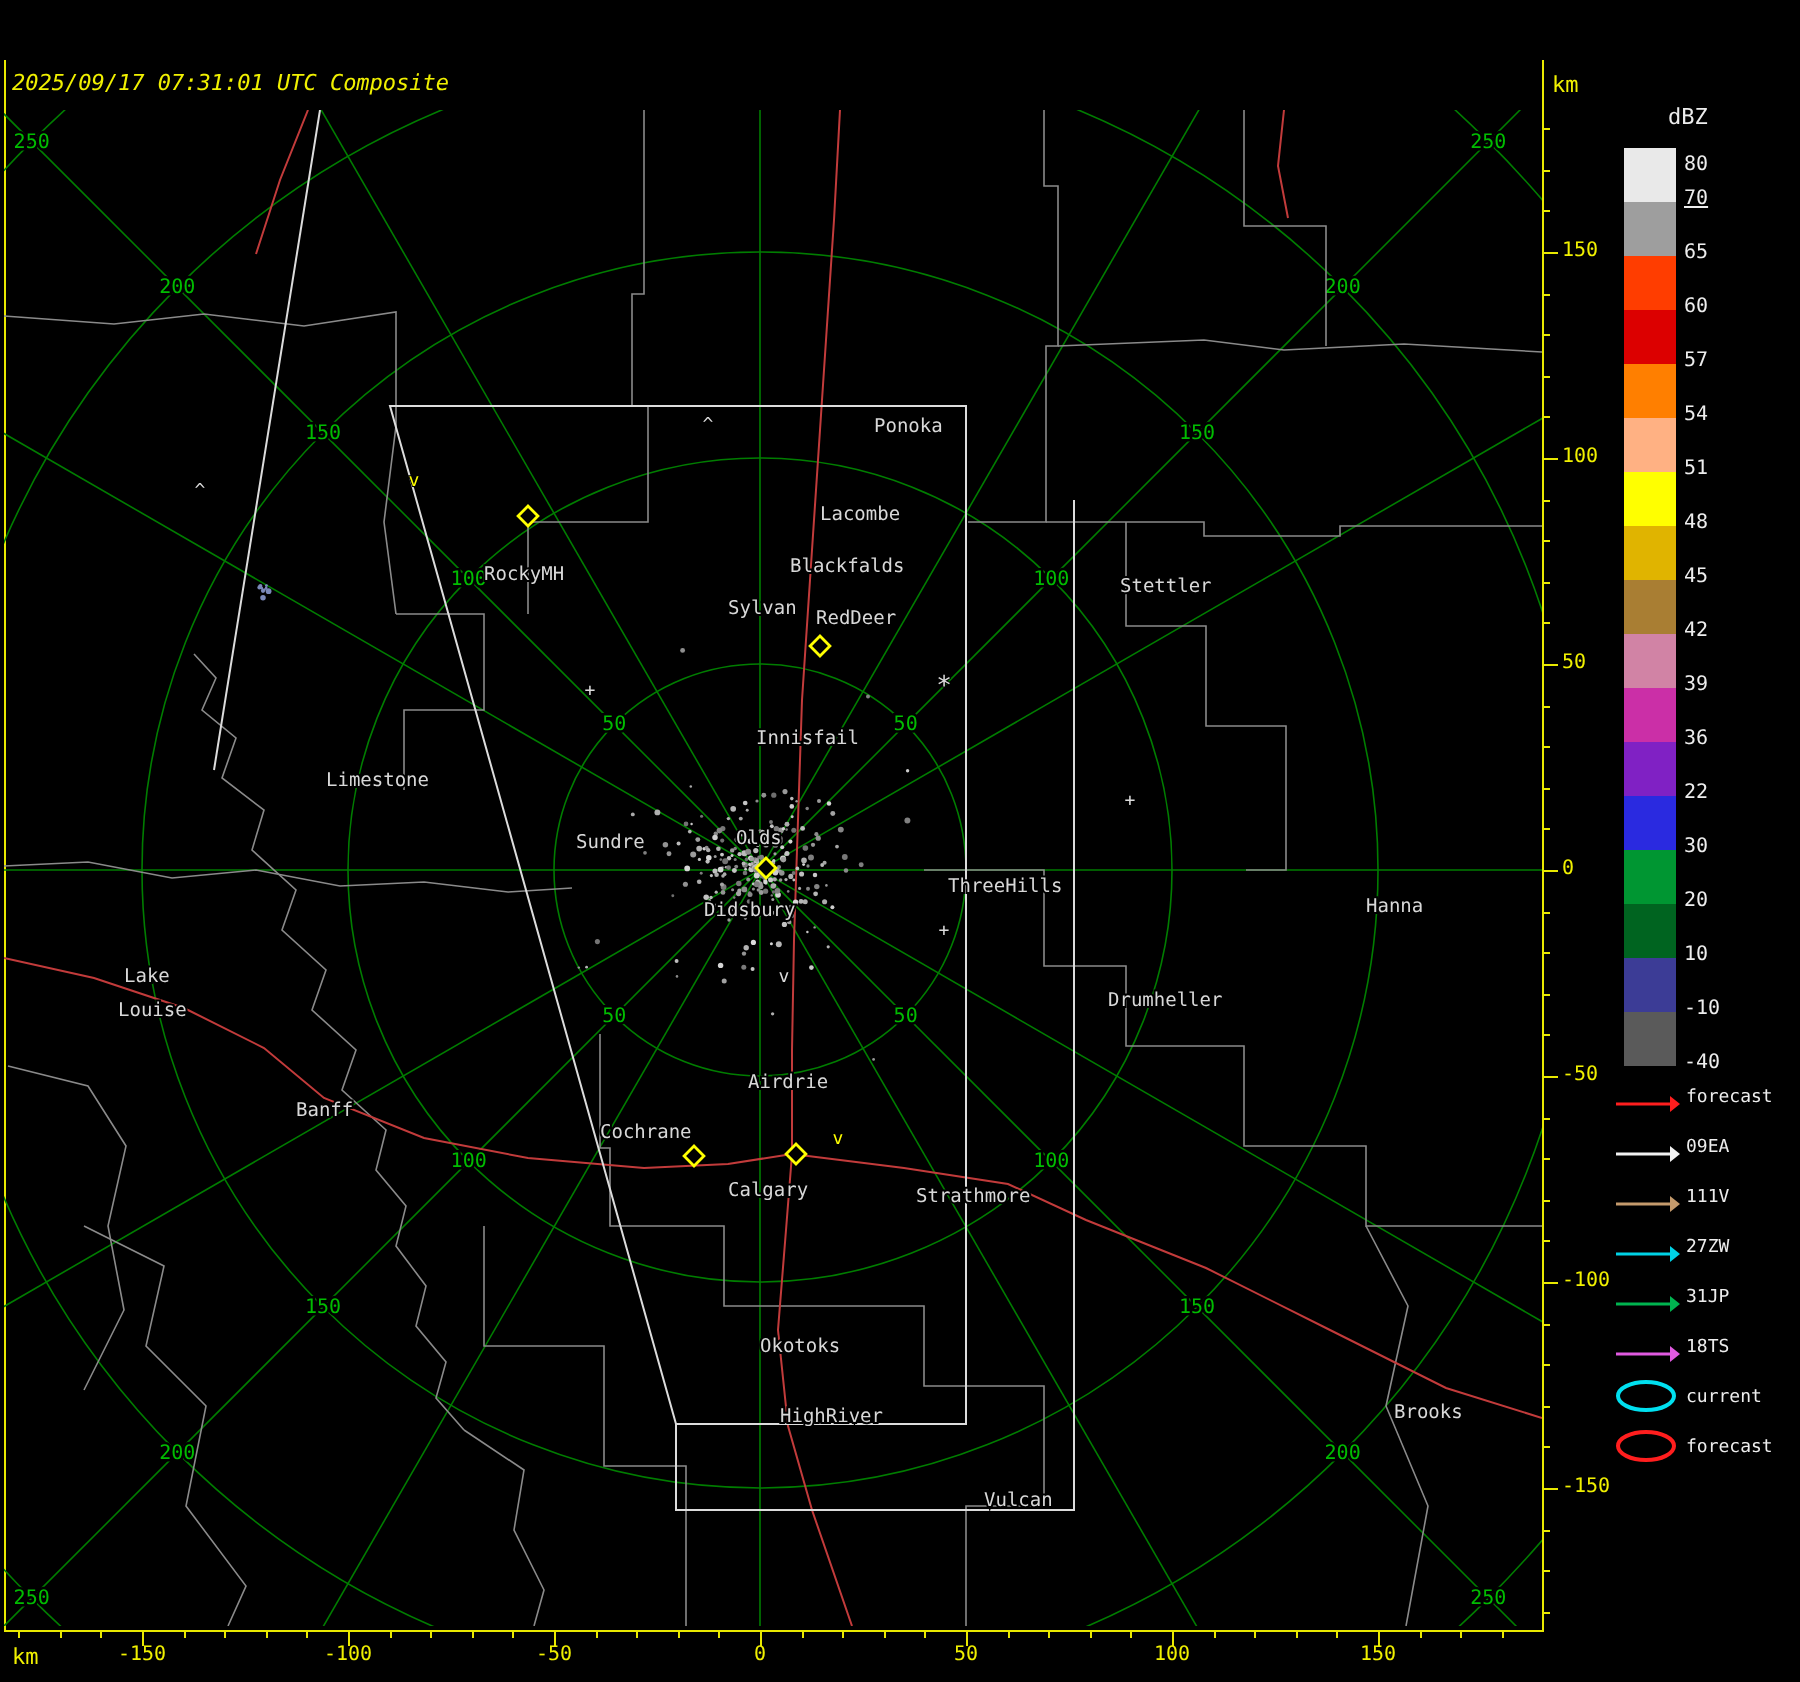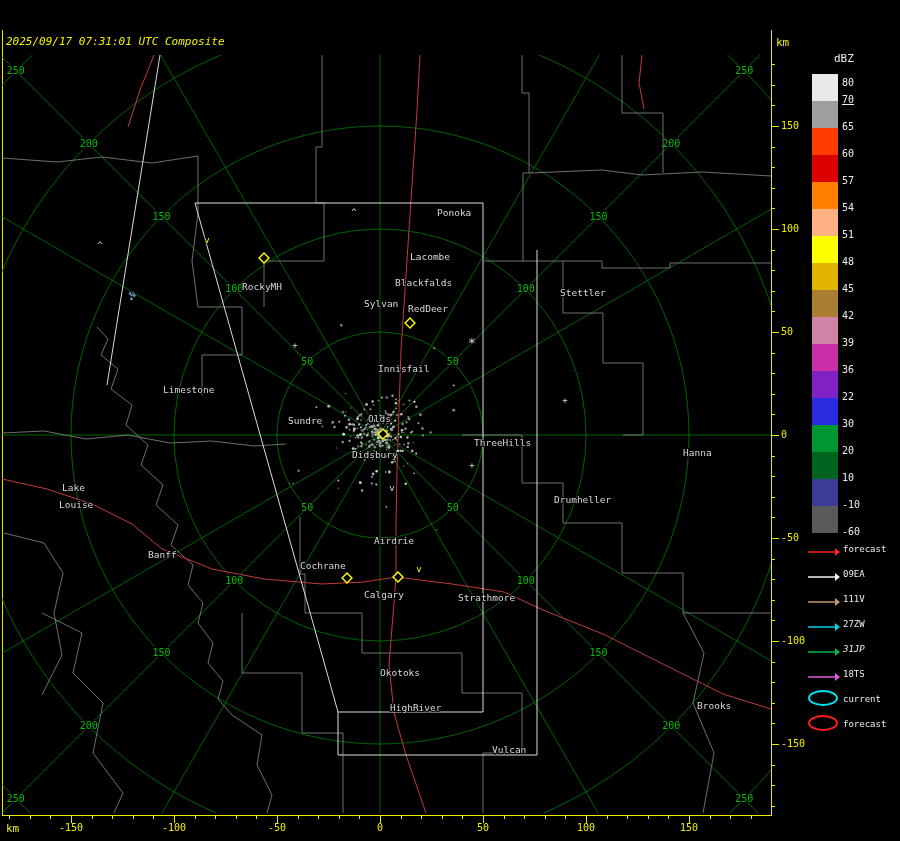--- a/index.html
+++ b/index.html
@@ -570,21 +570,21 @@
       <div class="cb-label" style="top: 256px;">48</div>
       <div class="cb-label" style="top: 283px;">45</div>
       <div class="cb-label" style="top: 310px;">42</div>
       <div class="cb-label" style="top: 337px;">39</div>
       <div class="cb-label" style="top: 364px;">36</div>
       <div class="cb-label" style="top: 391px;">22</div>
       <div class="cb-label" style="top: 418px;">30</div>
       <div class="cb-label" style="top: 445px;">20</div>
       <div class="cb-label" style="top: 472px;">10</div>
       <div class="cb-label" style="top: 499px;">-10</div>
-      <div class="cb-label" style="top: 526px;">-60</div>
+      <div class="cb-label" style="top: 526px;">-40</div>
     </div>
   <div id="legend">
       <div class="lg-glyph" style="top: 543px;"><svg width="34" height="12">
           <line x1="2" y1="6" x2="29" y2="6" stroke="#ff1e1e" stroke-width="1.5"></line>
           <polygon points="29,2 34,6 29,10" fill="#ff1e1e"></polygon>
         </svg></div>
       <div class="lg-label" style="top: 543px;">forecast</div>
       <div class="lg-glyph" style="top: 568px;"><svg width="34" height="12">
           <line x1="2" y1="6" x2="29" y2="6" stroke="#f2f2f2" stroke-width="1.5"></line>
           <polygon points="29,2 34,6 29,10" fill="#f2f2f2"></polygon>
@@ -597,21 +597,21 @@
       <div class="lg-label" style="top: 593px;">111V</div>
       <div class="lg-glyph" style="top: 618px;"><svg width="34" height="12">
           <line x1="2" y1="6" x2="29" y2="6" stroke="#00d2e6" stroke-width="1.5"></line>
           <polygon points="29,2 34,6 29,10" fill="#00d2e6"></polygon>
         </svg></div>
       <div class="lg-label" style="top: 618px;">27ZW</div>
       <div class="lg-glyph" style="top: 643px;"><svg width="34" height="12">
           <line x1="2" y1="6" x2="29" y2="6" stroke="#00b450" stroke-width="1.5"></line>
           <polygon points="29,2 34,6 29,10" fill="#00b450"></polygon>
         </svg></div>
-      <div class="lg-label" style="top: 643px; font-style: italic;">31JP</div>
+      <div class="lg-label" style="top: 643px;">31JP</div>
       <div class="lg-glyph" style="top: 668px;"><svg width="34" height="12">
           <line x1="2" y1="6" x2="29" y2="6" stroke="#e05ae0" stroke-width="1.5"></line>
           <polygon points="29,2 34,6 29,10" fill="#e05ae0"></polygon>
         </svg></div>
       <div class="lg-label" style="top: 668px;">18TS</div>
       <div class="lg-glyph" style="top: 689px;"><svg width="34" height="18">
           <ellipse cx="17" cy="9" rx="14" ry="7" stroke="#00e0f0" stroke-width="2" fill="none"></ellipse>
         </svg></div>
       <div class="lg-label" style="top: 693px;">current</div>
       <div class="lg-glyph" style="top: 714px;"><svg width="34" height="18">

